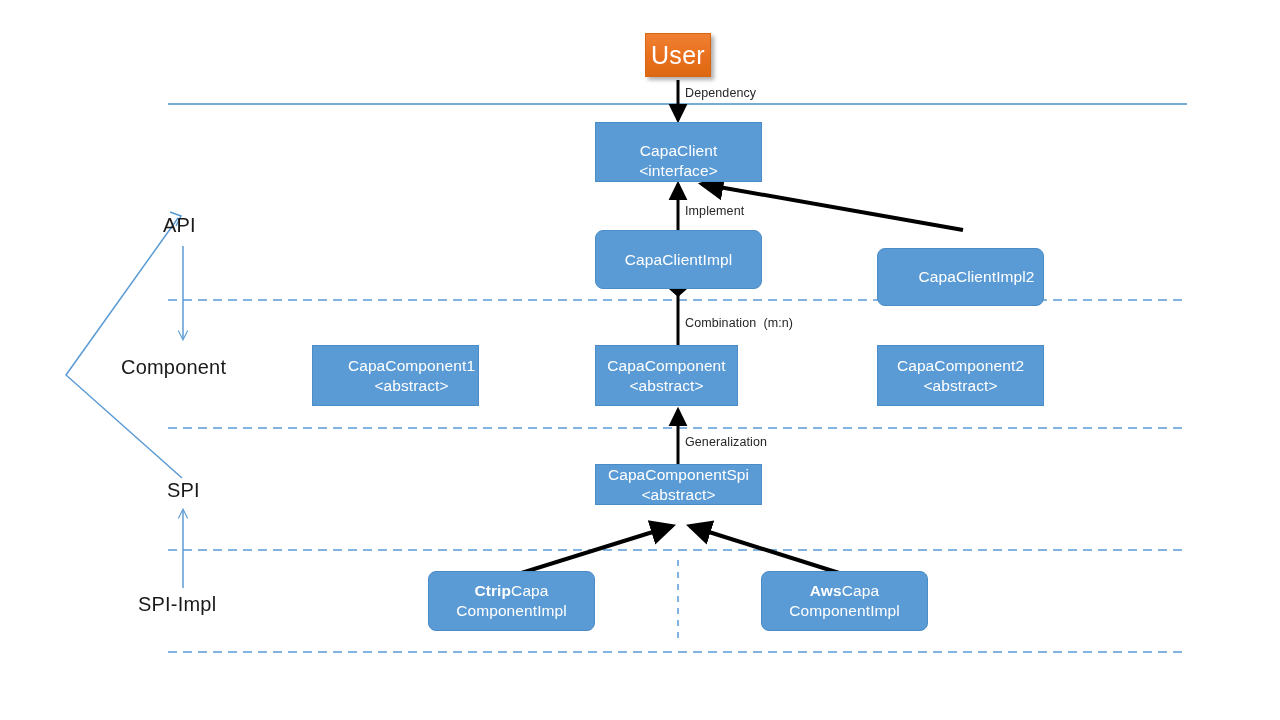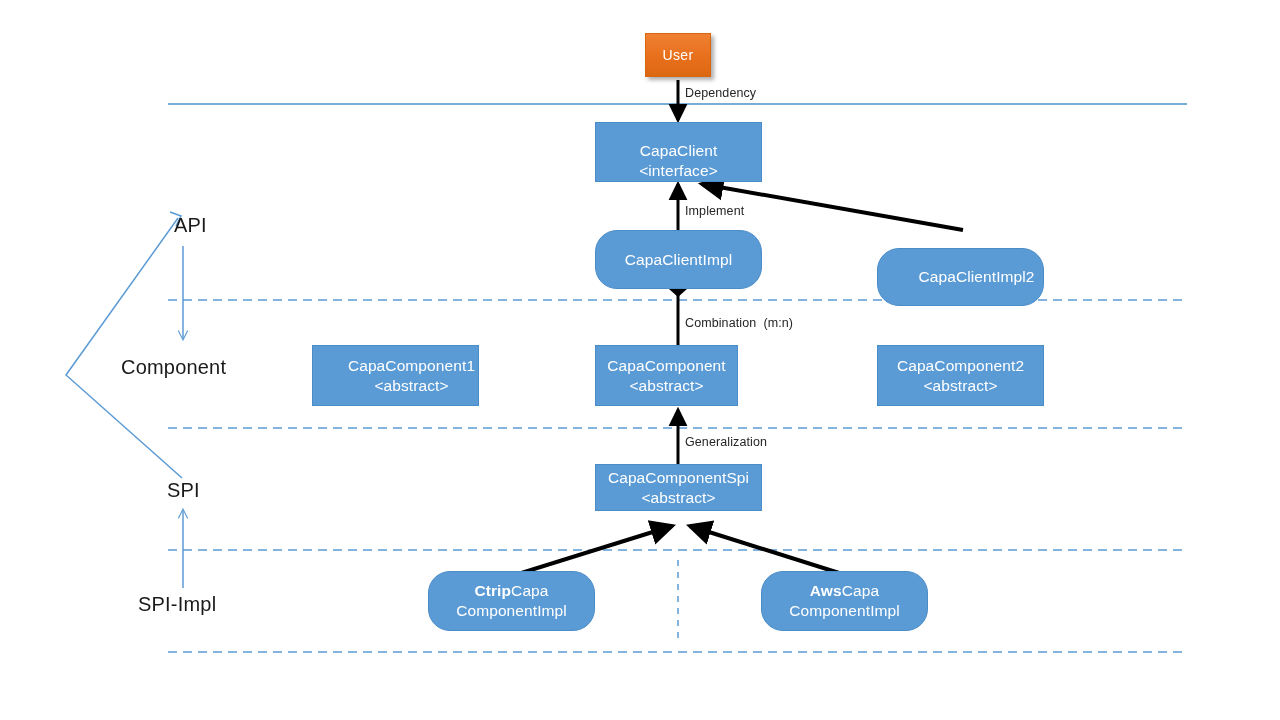--- a/index.html
+++ b/index.html
@@ -32,40 +32,40 @@
     flex-direction: column;
     align-items: center;
     justify-content: center;
     text-align: center;
     font-size: 15.5px;
     line-height: 1.28;
     letter-spacing: 0.1px;
     border: 1px solid #4a8cc7;
   }
   .node.rounded {
-    border-radius: 22px;
+    border-radius: 8px;
   }
   .node.sharp {
     border-radius: 0;
   }
   .node .ln2 {
     display: block;
   }
   .node b {
     font-weight: bold;
   }
   .user-node {
     position: absolute;
     box-sizing: border-box;
     background: linear-gradient(180deg, #ef8033 0%, #e8701c 55%, #dd6812 100%);
     color: #ffffff;
     display: flex;
     align-items: center;
     justify-content: center;
-    font-size: 14px;
+    font-size: 25px;
     letter-spacing: 0.3px;
     box-shadow: 3px 3px 4px rgba(0,0,0,0.32);
     border: 1px solid #d9670f;
   }
   .edge-label {
     position: absolute;
     font-size: 12.5px;
     color: #262626;
     white-space: pre;
     letter-spacing: 0.1px;
@@ -122,21 +122,21 @@
 
     <line x1="505" y1="578" x2="672" y2="526" stroke="#000000" stroke-width="4" marker-end="url(#arrowBlack)"></line>
 
     <line x1="855" y1="578" x2="690" y2="526" stroke="#000000" stroke-width="4" marker-end="url(#arrowBlack)"></line>
   </svg>
 
   <div class="user-node" style="left:645px; top:33px; width:66px; height:44px;">
     <span>User</span>
   </div>
 
-  <div class="side-label" style="left:174px; top:214px;">
+  <div class="side-label" style="left:163px; top:214px;">
     <span>API</span>
   </div>
   <div class="side-label" style="left:121px; top:356px;">
     <span>Component</span>
   </div>
   <div class="side-label" style="left:167px; top:479px;">
     <span>SPI</span>
   </div>
   <div class="side-label" style="left:138px; top:593px;">
     <span>SPI-Impl</span>
@@ -163,21 +163,21 @@
   <div class="node sharp" style="left:595px; top:345px; width:143px; height:61px;">
     <span>CapaComponent</span>
     <span class="ln2">&lt;abstract&gt;</span>
   </div>
 
   <div class="node sharp" style="left:877px; top:345px; width:167px; height:61px;">
     <span>CapaComponent2</span>
     <span class="ln2">&lt;abstract&gt;</span>
   </div>
 
-  <div class="node sharp" style="left:595px; top:464px; width:167px; height:47px;">
+  <div class="node sharp" style="left:595px; top:464px; width:167px; height:41px;">
     <span>CapaComponentSpi</span>
     <span class="ln2">&lt;abstract&gt;</span>
   </div>
 
   <div class="node rounded" style="left:428px; top:571px; width:167px; height:60px;">
     <span>
       <b>Ctrip</b><span>Capa</span>
     </span>
     <span class="ln2">ComponentImpl</span>
   </div>

